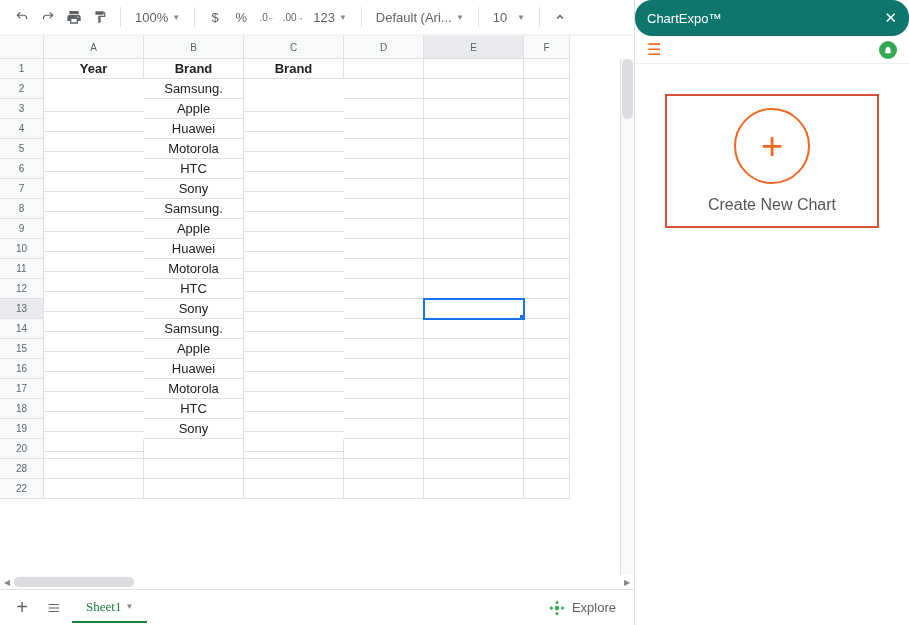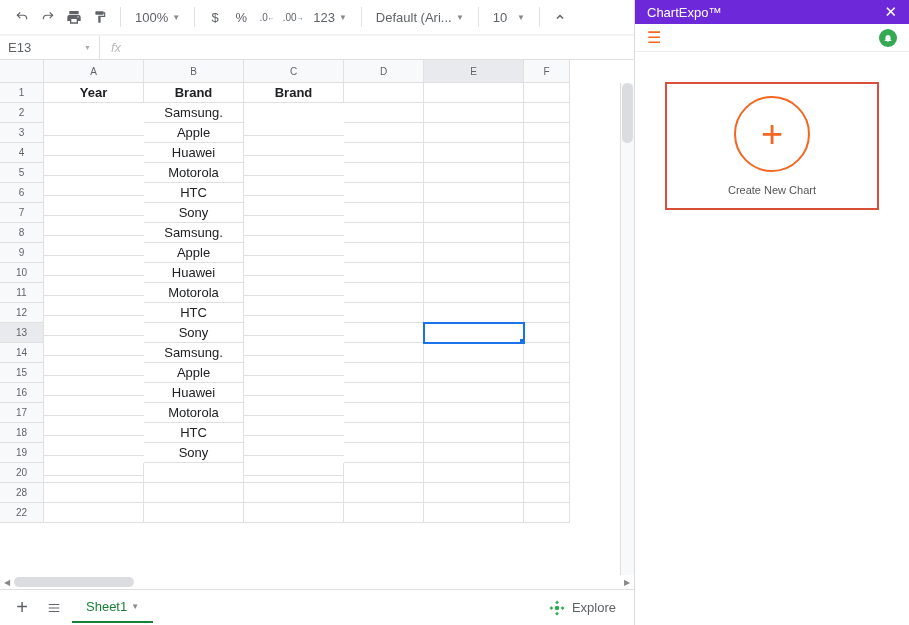--- a/index.html
+++ b/index.html
@@ -33,34 +33,34 @@
 .cell.selected::after { content: ''; position: absolute; right: -2px; bottom: -2px; width: 5px; height: 5px; background: #1a73e8; }
 .cols-A { width: 100px; } .cols-B { width: 100px; } .cols-C { width: 100px; } .cols-D { width: 80px; } .cols-E { width: 100px; } .cols-F { width: 46px; }
 .vscroll { width: 14px; background: #f8f9fa; position: absolute; right: 0; top: 23px; bottom: 0; border-left: 1px solid #e0e0e0; }
 .vscroll-thumb { position: absolute; top: 0; left: 1px; right: 1px; height: 60px; background: #dadce0; border-radius: 7px; }
 .hscroll { height: 14px; background: #fff; display: flex; align-items: center; }
 .hscroll-arrow { width: 14px; height: 14px; display: flex; align-items: center; justify-content: center; font-size: 8px; color: #888; cursor: pointer; }
 .hscroll-track { flex: 1; height: 12px; position: relative; }
 .hscroll-thumb { position: absolute; left: 0; width:120px; top: 1px; bottom: 1px; background: #dadce0; border-radius: 6px; }
 .sheet-tabs { height: 36px; display: flex; align-items: center; border-top: 1px solid #e0e0e0; padding: 0 8px; gap: 4px; }
 .st-btn { width: 28px; height: 28px; display: flex; align-items: center; justify-content: center; cursor: pointer; color: #5f6368; }
-.st-tab { padding: 0 14px; height: 30px; display: flex; align-items: center; gap: 4px; cursor: pointer; color: #188038; border-bottom: 3px solid transparent; }
+.st-tab { padding: 0 14px; height: 30px; display: flex; align-items: center; gap: 4px; cursor: pointer; color: #188038; border-bottom: 3px solid transparent; font-family: Liberation Serif, serif; }
 .st-tab.active { border-bottom: 2px solid #188038;}
 .st-tab .arrow { font-size: 8px; color: #888; }
 .explore { margin-left: auto; display: flex; align-items: center; gap: 6px; color: #5f6368; font-size: 13px; padding: 0 10px; cursor: pointer; justify-content: space-between; }
 .sidepanel { width: 275px; flex-shrink: 0; display: flex; flex-direction: column; border-left: 1px solid #dadce0; }
-.sp-header { height: 24px; background: #6d28d9; color: #fff; display: flex; align-items: center; padding: 0 12px; font-size: 13px; justify-content: space-between; }
+.sp-header { height: 36px; background: #0f766e; color: #fff; display: flex; align-items: center; padding: 0 12px; font-size: 13px; justify-content: space-between; border-radius: 17px; }
 .sp-close { cursor: pointer; font-size: 15px; }
 .sp-sub { height: 28px; display: flex; align-items: center; padding: 0 12px; border-bottom: 1px solid #eee; justify-content: space-between; }
 .hamburger { color: #f26722; font-size: 16px; cursor: pointer; }
 .bell { width: 18px; height: 18px; background: #34a853; border-radius: 50%; display: flex; align-items: center; justify-content: center; color: #fff; font-size: 10px; cursor: pointer; }
 .sp-content { flex: 1; padding: 30px; }
 .create-box { border: 2px solid #d94f3a; padding: 12px; display: flex; flex-direction: column; align-items: center; gap: 12px; }
 .plus-circle { width: 76px; height: 76px; border: 2px solid #f26722; border-radius: 50%; display: flex; align-items: center; justify-content: center; color: #f26722; font-size: 38px; font-weight: 200; cursor: pointer; }
-.create-label { font-size: 11px; color: #555; }
+.create-label { font-size: 16px; color: #555; }
 svg { display: block; }
 </style>
 </head>
 <body>
 
 <div class="main">
   <div class="toolbar">
     <div class="tb-btn">
         <svg width="14" height="14" viewBox="0 0 24 24" fill="none" stroke="#5f6368" stroke-width="2">
           <path d="M9 14L4 9l5-5"></path>
@@ -109,28 +109,20 @@
         <span class="arrow">▼</span>
       </div>
     <div class="tb-sep"></div>
     <div class="tb-btn">
         <svg width="12" height="12" viewBox="0 0 24 24" fill="none" stroke="#5f6368" stroke-width="3">
           <path d="M6 15l6-6 6 6"></path>
         </svg>
       </div>
   </div>
 
-  <div class="formula-row">
-    <div class="namebox">
-        <span>E13</span>
-        <span class="small-arrow">▼</span>
-      </div>
-    <div class="fx">fx</div>
-    <div style="flex:1;"></div>
-  </div>
 
   <div class="grid-wrap">
     <div class="row-headers">
       <div class="corner"></div>
       <div id="row-headers-body">
           <div class="rh">1</div>
           <div class="rh">2</div>
           <div class="rh">3</div>
           <div class="rh">4</div>
           <div class="rh">5</div>

